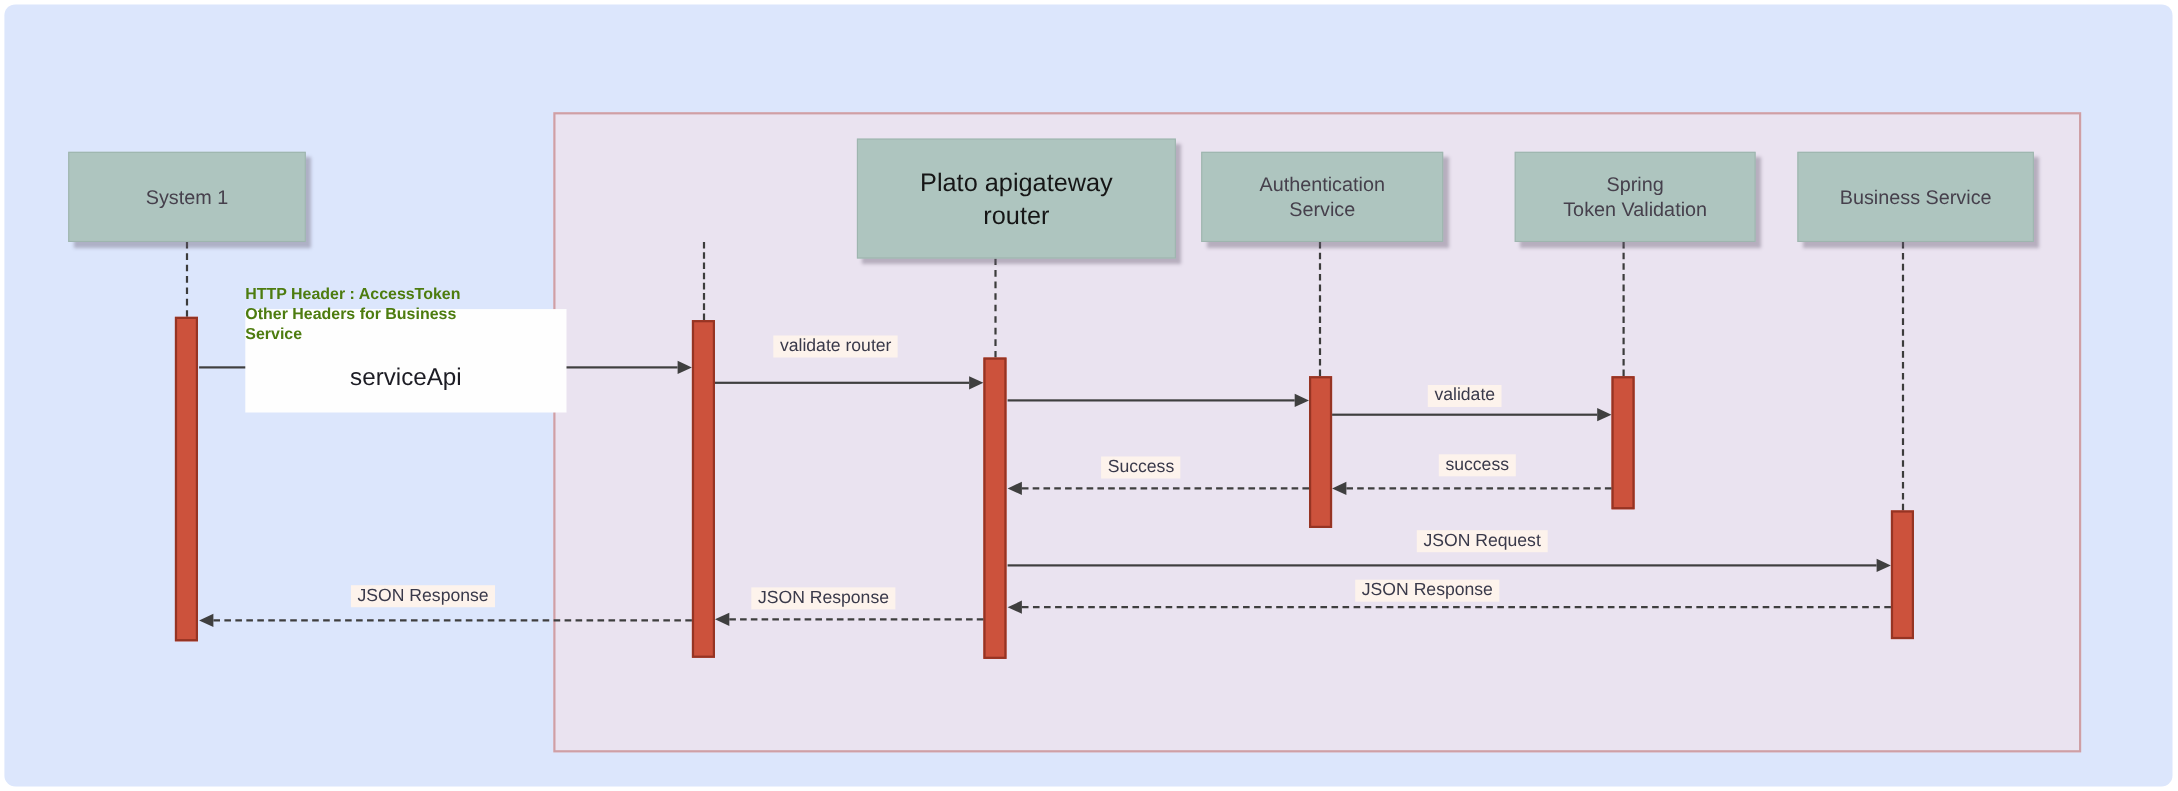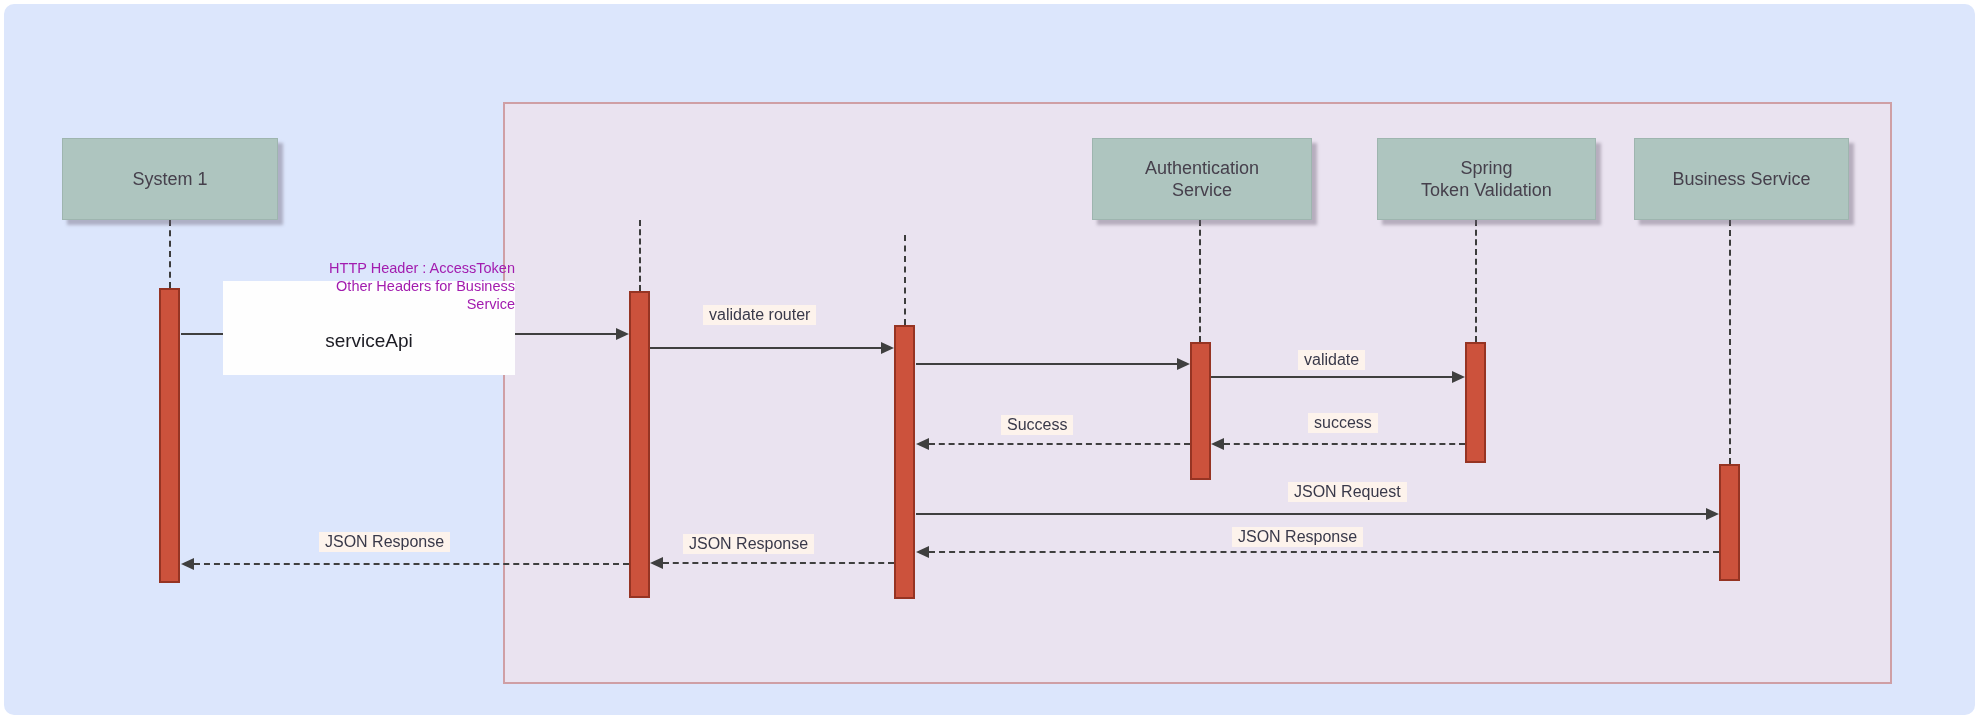--- a/index.html
+++ b/index.html
@@ -17,41 +17,45 @@
   .lifeline{position:absolute;width:0;border-left:2px dashed #3c3c3c;}
   .bar{position:absolute;width:21px;background:#cc523c;border:2px solid #963423;box-sizing:border-box;}
   .line{position:absolute;height:0;border-top:2px solid #3f3f3f;}
   .line.dashed{border-top-style:dashed;}
   .head{position:absolute;width:0;height:0;border-top:6px solid transparent;border-bottom:6px solid transparent;}
   .head.right{border-left:13px solid #3f3f3f;}
   .head.left{border-right:13px solid #3f3f3f;}
   .msg-label{position:absolute;background:#fdf3ec;color:#39394a;font-size:16px;
              padding:1px 6px;white-space:nowrap;}
   .note-box{position:absolute;left:223px;top:281px;width:292px;height:94px;background:#fefefe;}
-  .note-text{position:absolute;left:223px;top:259px;width:292px;text-align:right;
-             font-size:14.5px;font-weight:normal;color:#a21caf;line-height:18px;}
+  .note-text{position:absolute;left:223px;top:259px;width:292px;text-align:left;
+             font-size:14.5px;font-weight:bold;color:#4d7c0f;line-height:18px;}
   .note-op{position:absolute;left:223px;top:330px;width:292px;text-align:center;
-           font-size:19px;color:#1c1c24;}
+           font-size:22px;color:#1c1c24;}
 </style>
 </head>
 <body>
 
 <div class="stage">
   <div class="canvas-rect"></div>
   <div class="panel"></div>
 
   <div class="lifeline" style="left:169px;top:220px;height:68px"></div>
   <div class="lifeline" style="left:639px;top:220px;height:71px"></div>
   <div class="lifeline" style="left:904px;top:235px;height:90px"></div>
   <div class="lifeline" style="left:1199px;top:220px;height:122px"></div>
   <div class="lifeline" style="left:1475px;top:220px;height:122px"></div>
   <div class="lifeline" style="left:1729px;top:220px;height:244px"></div>
 
   <div class="actor" style="left:62px;top:138px;width:216px;height:82px">
     <span>System 1</span>
+  </div>
+  <div class="actor plato" style="left:779px;top:126px;width:290px;height:109px">
+    <span>Plato apigateway</span>
+    <span>router</span>
   </div>
   <div class="actor" style="left:1092px;top:138px;width:220px;height:82px">
     <span>Authentication</span>
     <span>Service</span>
   </div>
   <div class="actor" style="left:1377px;top:138px;width:219px;height:82px">
     <span>Spring</span>
     <span>Token Validation</span>
   </div>
   <div class="actor" style="left:1634px;top:138px;width:215px;height:82px">

